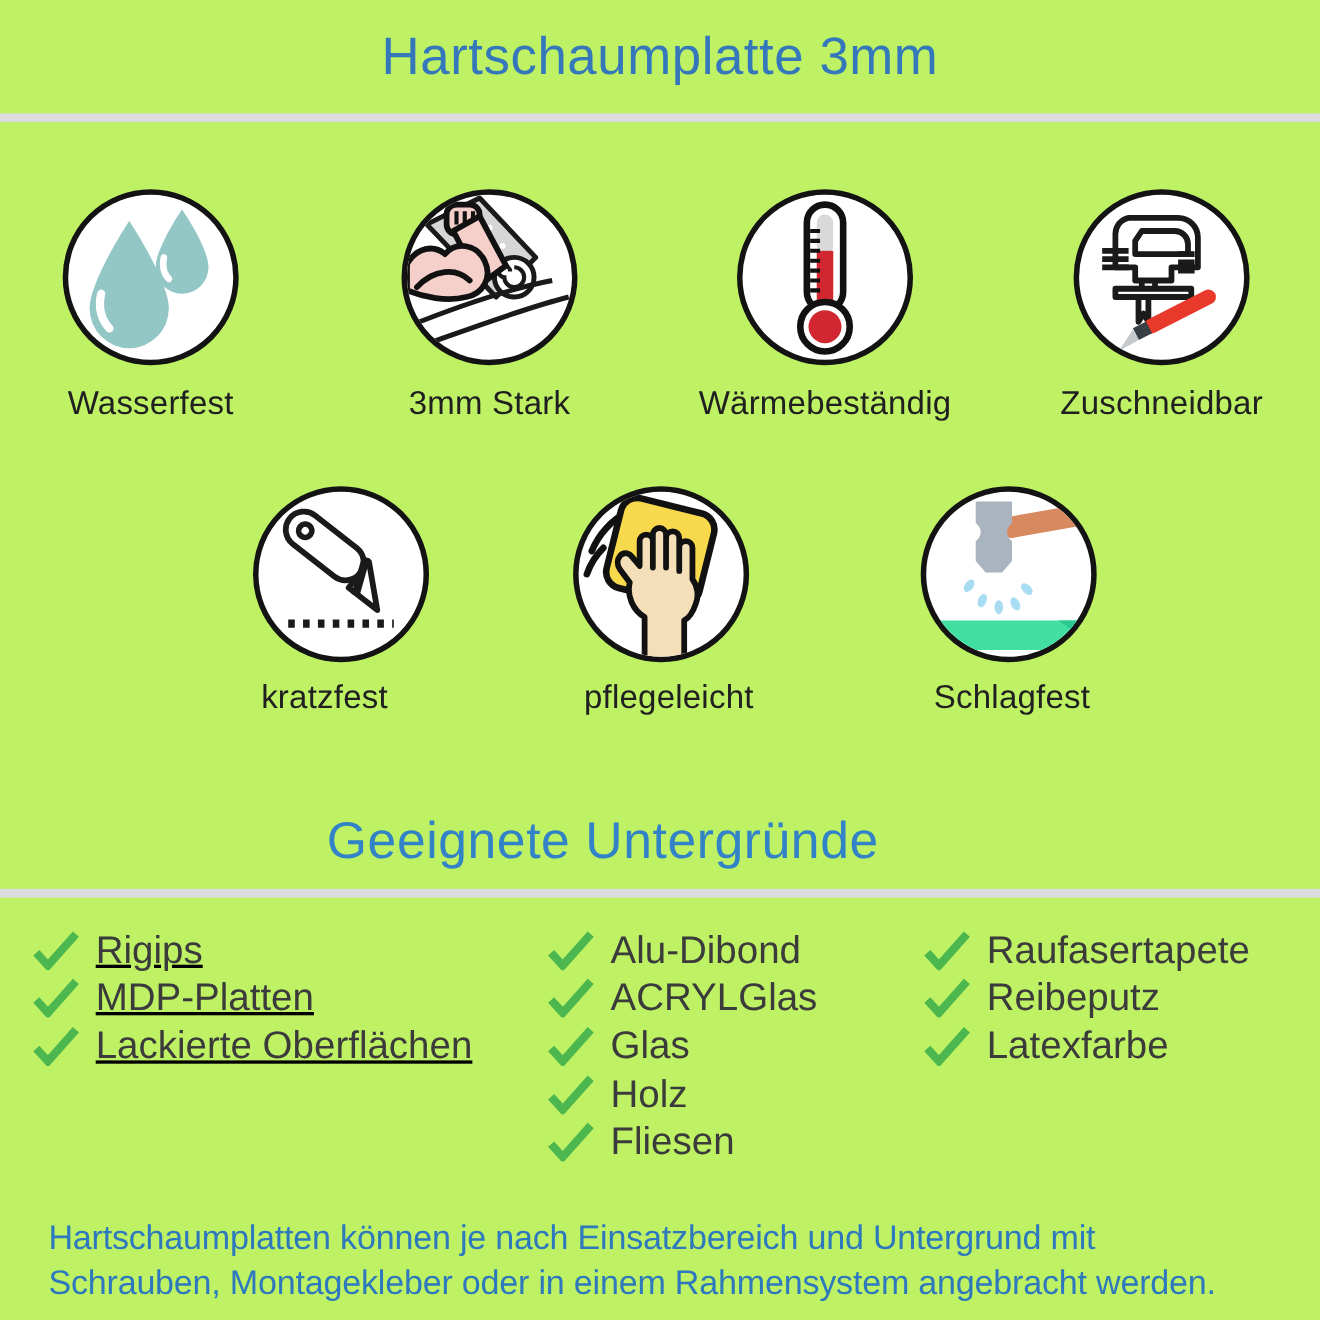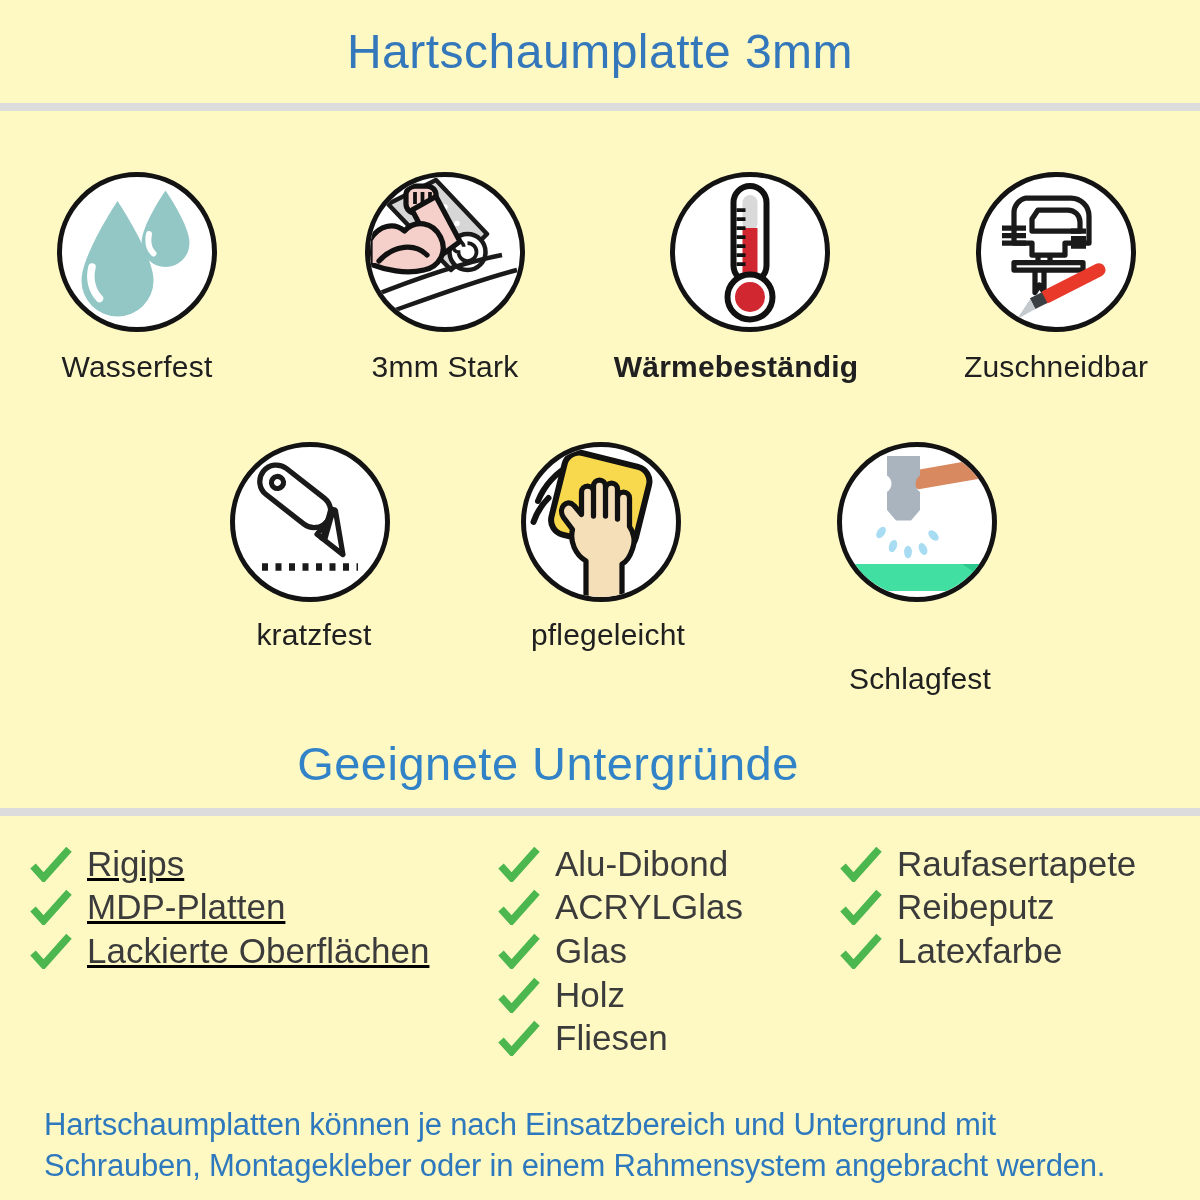--- a/index.html
+++ b/index.html
@@ -1,17 +1,17 @@
 <!DOCTYPE html>
 <html><head>
 <meta charset="utf-8">
 <style>
   html,body{margin:0;padding:0;background:#fff;}
   body{font-family:"Liberation Sans", sans-serif; width:1200px; height:1200px; position:relative; overflow:hidden;}
-  .canvas{position:absolute; inset:0; width:1200px; height:1200px; background:#fef9c3;}
+  .canvas{position:absolute; inset:0; width:1200px; height:1200px; background:#bef264;}
 
   .title{position:absolute; left:0; top:24px; width:1200px; text-align:center;
          font-size:48px; font-weight:500; color:#3478bb; letter-spacing:0.5px; margin:0;}
   .subtitle{position:absolute; left:0; top:736px; width:1096px; text-align:center;
          font-size:47px; font-weight:500; color:#3182c6; letter-spacing:0.5px; margin:0;}
 
   .divider{position:absolute; left:0; width:1200px; height:8px; background:#dcdcdc;}
   .d1{top:103px;}
   .d2{top:808px;}
 
@@ -90,21 +90,21 @@
       <g transform="rotate(-27 56 74)">
         <rect x="38" y="69" width="48" height="9" rx="4.5" fill="#e8392b"></rect>
         <rect x="32" y="69.5" width="9" height="8" fill="#3a3f44"></rect>
         <polygon points="32,70 18,78 32,77.5" fill="#c3c9cd"></polygon>
       </g>
     </svg>
   </div>
 
   <div class="feat-label" style="left:-23px; top:350px;">Wasserfest</div>
   <div class="feat-label" style="left:285px; top:350px;">3mm Stark</div>
-  <div class="feat-label" style="left:576px; top:350px;font-weight:bold;">Wärmebeständig</div>
+  <div class="feat-label" style="left:590px; top:350px;">Wärmebeständig</div>
   <div class="feat-label" style="left:896px; top:350px;">Zuschneidbar</div>
 
   <div class="circle" style="left:230px; top:442px;">
     <svg viewBox="0 0 100 100">
       <g transform="rotate(38 46 40)" stroke="#1a1a1a" stroke-width="3.5" fill="#fff" stroke-linejoin="round">
         <rect x="10" y="27" width="54" height="22" rx="11"></rect>
         <circle cx="22" cy="38" r="4"></circle>
         <polygon points="64,29 86,49 64,49"></polygon>
         <line x1="61" y1="28" x2="70" y2="50" stroke-width="5"></line>
       </g>
@@ -137,23 +137,23 @@
       <ellipse cx="26" cy="57" rx="2.6" ry="4.2" transform="rotate(35 26 57)" fill="#a8dcf2"></ellipse>
       <ellipse cx="34" cy="66" rx="2.6" ry="4.2" transform="rotate(20 34 66)" fill="#a8dcf2"></ellipse>
       <ellipse cx="44" cy="70" rx="2.6" ry="4.2" fill="#a8dcf2"></ellipse>
       <ellipse cx="54" cy="68" rx="2.6" ry="4.2" transform="rotate(-25 54 68)" fill="#a8dcf2"></ellipse>
       <ellipse cx="61" cy="59" rx="2.6" ry="4.2" transform="rotate(-45 61 59)" fill="#a8dcf2"></ellipse>
       <rect x="4" y="78" width="94" height="18" rx="5" fill="#41dfa2"></rect>
       <polygon points="80,78 98,78 98,90" fill="#2bc990"></polygon>
     </svg>
   </div>
 
-  <div class="feat-label" style="left:154px; top:618px;">kratzfest</div>
+  <div class="feat-label" style="left:135px; top:618px;">kratzfest</div>
   <div class="feat-label" style="left:448px; top:618px;">pflegeleicht</div>
-  <div class="feat-label" style="left:760px; top:618px;margin-top:44px;">Schlagfest</div>
+  <div class="feat-label" style="left:760px; top:618px;">Schlagfest</div>
 
   <h2 class="subtitle">Geeignete Untergründe</h2>
   <div class="divider d2"></div>
 
   <div class="col" style="left:28px; top:842px;text-decoration:underline;">
     <div class="item">
       <svg viewBox="0 0 40 34">
           <polyline points="3,19 13,30 37,3" stroke="#4cb64f" stroke-width="7" fill="none"></polyline>
         </svg>
       <span>Rigips</span>

